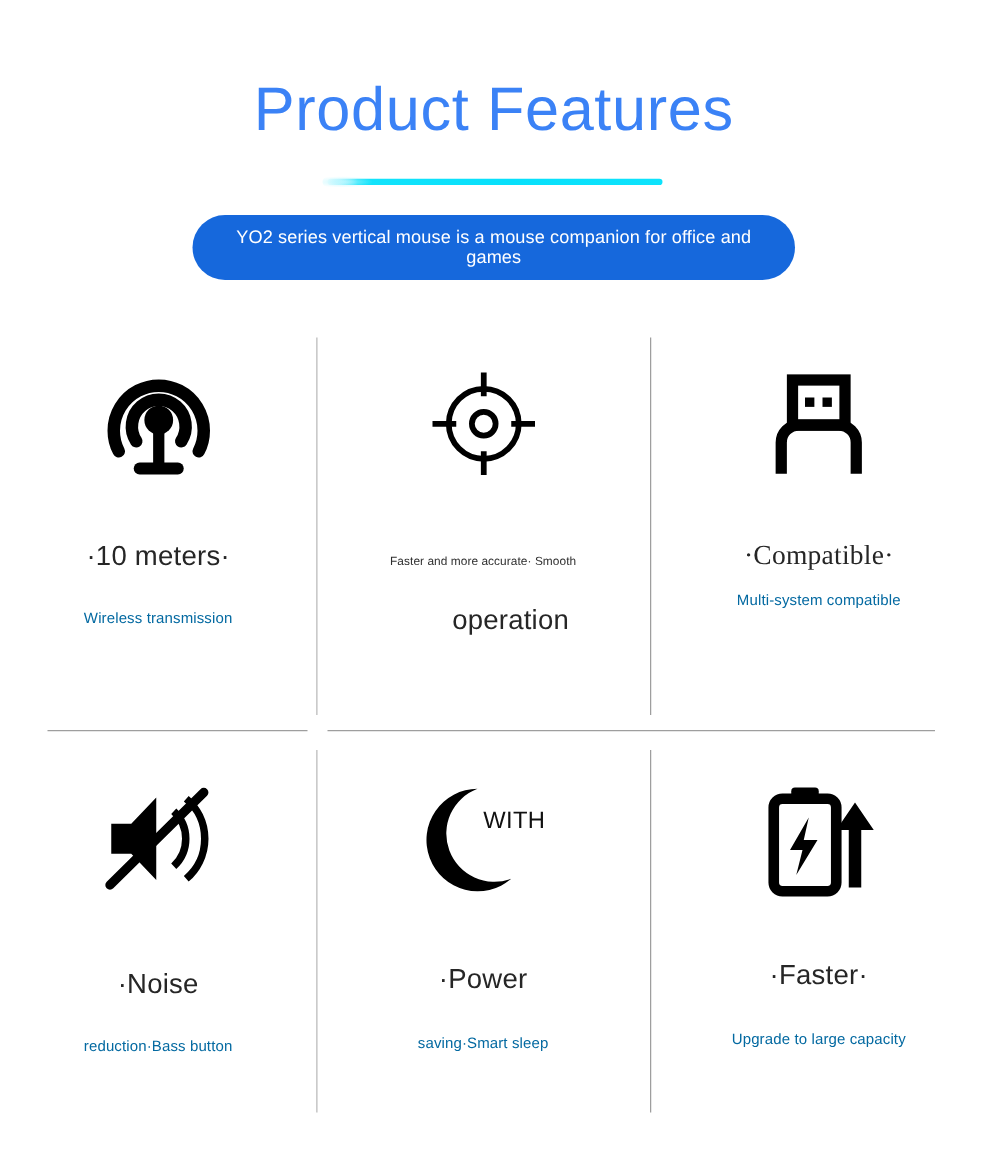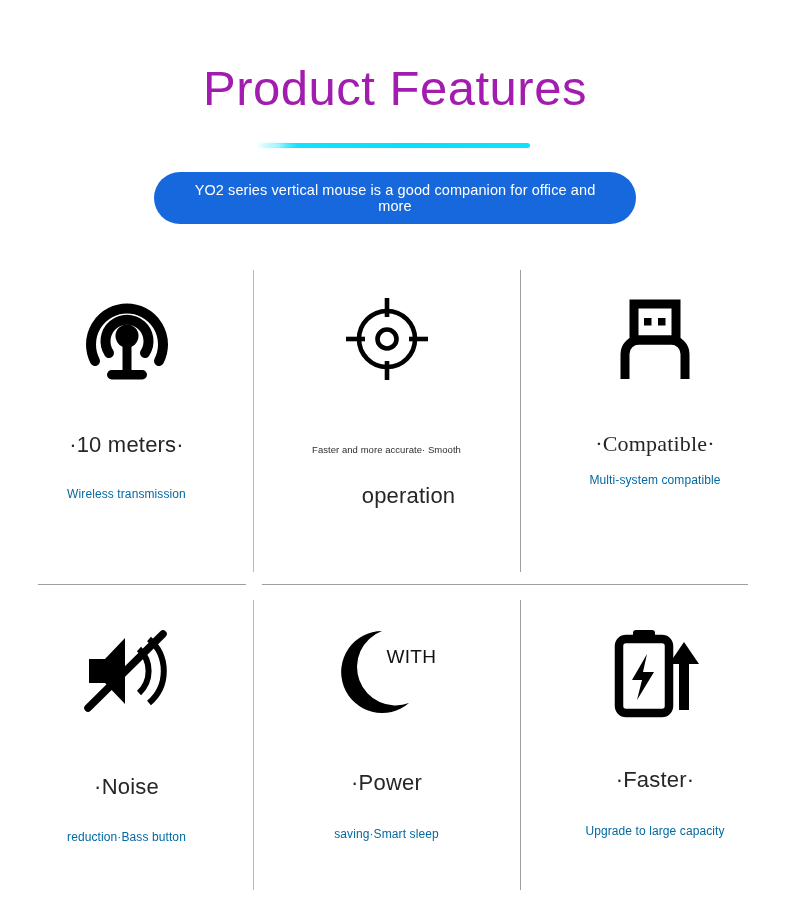--- a/index.html
+++ b/index.html
@@ -17,21 +17,21 @@
   }
 
   
   .header {
     padding-top: 62px;
     text-align: center;
   }
   .page-title {
     font-size: 49px;
     font-weight: 400;
-    color: #a21caf;
+    color: #3b82f6;
     letter-spacing: 0.5px;
     line-height: 1.1;
     margin: 0;
   }
 
   .accent-wrap {
     width: 790px;
     height: 14px;
     margin-top: 22px;
     position: relative;
@@ -196,21 +196,21 @@
 
 <div class="header">
   <h1 class="page-title">Product Features</h1>
 
   <div class="accent-wrap">
     <div class="accent-line"></div>
     <div class="accent-glow"></div>
   </div>
 
   <div class="subtitle-row">
-    <div class="subtitle-pill">YO2 series vertical mouse is a good companion for office and more</div>
+    <div class="subtitle-pill">YO2 series vertical mouse is a mouse companion for office and games</div>
   </div>
 </div>
 
 <div class="grid">
 
   <div class="v-divider v1"></div>
   <div class="v-divider v2"></div>
   <div class="v-divider v3"></div>
   <div class="v-divider v4"></div>
   <div class="h-divider h-left"></div>

